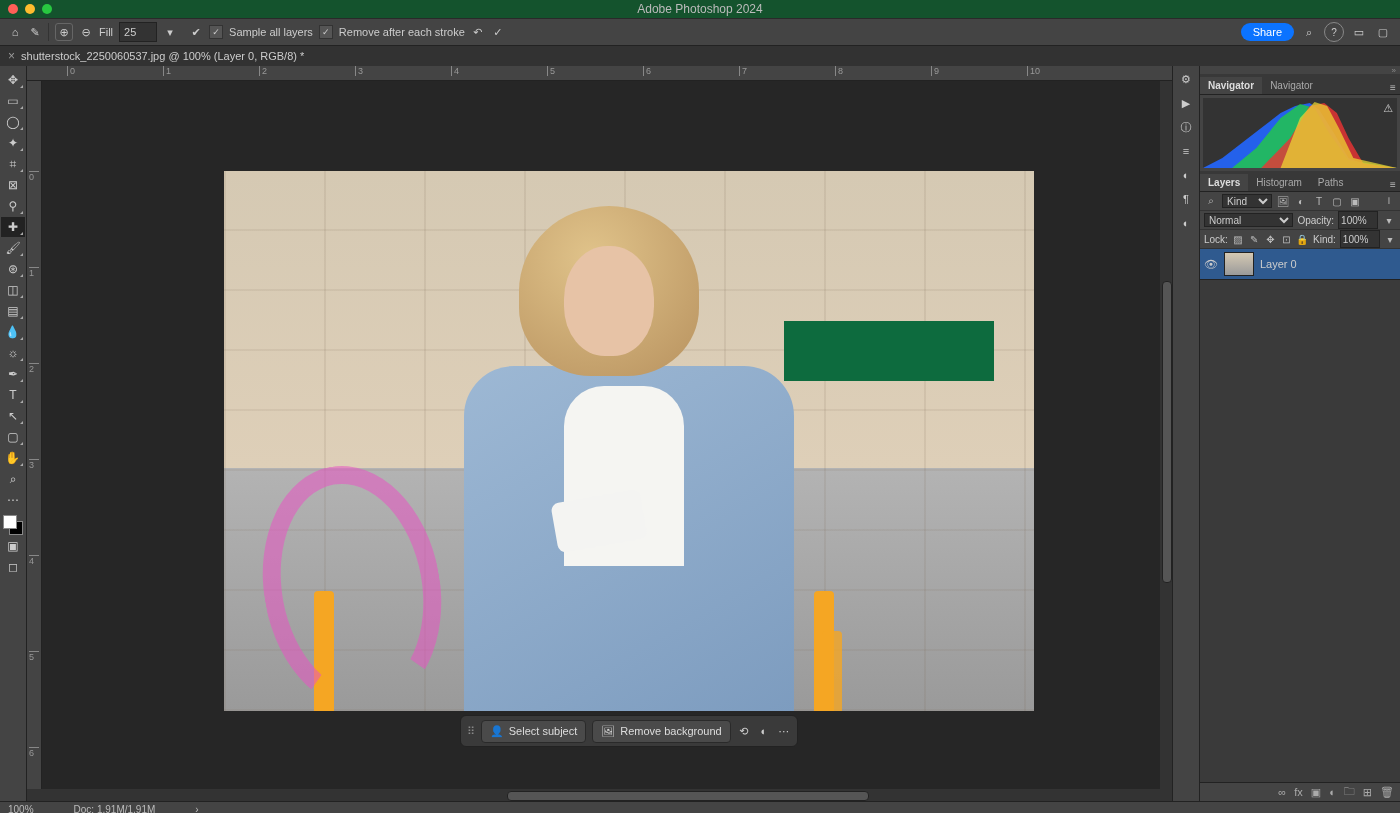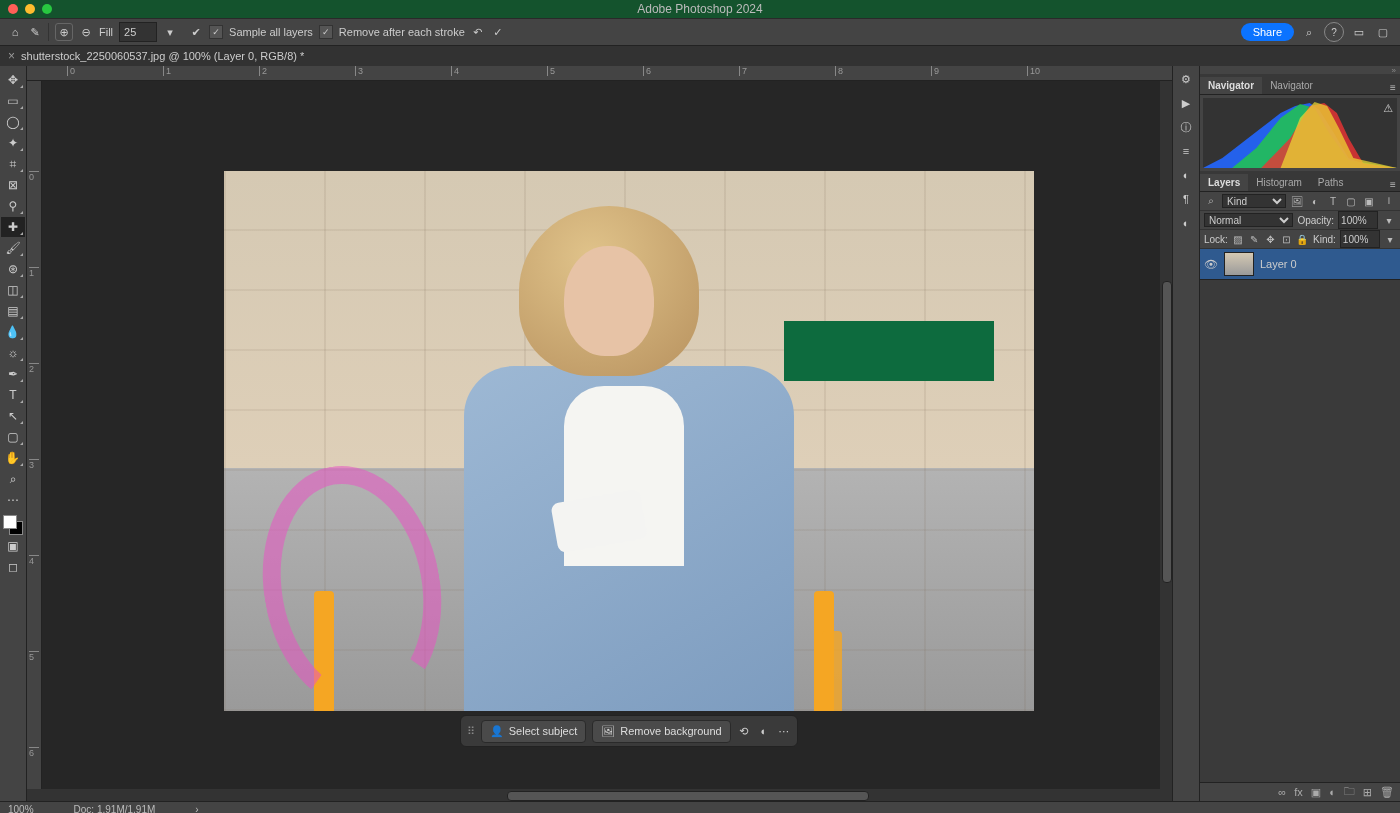--- a/index.html
+++ b/index.html
@@ -302,21 +302,21 @@
     </div>
 
     <div class="panel-tabs">
       <div class="ptab active">Layers</div>
       <div class="ptab">Histogram</div>
       <div class="ptab">Paths</div>
       <span style="margin-left:auto" class="lh-ico">≡</span>
     </div>
     <div class="layer-hdr">
       <span class="lh-ico">⌕</span>
-      <select style="width:64px"><option>Kind</option></select>
+      <select style="width:50px"><option>Kind</option></select>
       <span class="lh-ico">🖼</span>
       <span class="lh-ico">◐</span>
       <span class="lh-ico">T</span>
       <span class="lh-ico">▢</span>
       <span class="lh-ico">▣</span>
       <span class="lh-ico" style="margin-left:auto">⏽</span>
     </div>
     <div class="layer-hdr">
       <select style="width:90px"><option>Normal</option></select>
       <span style="margin-left:auto">Opacity:</span>

